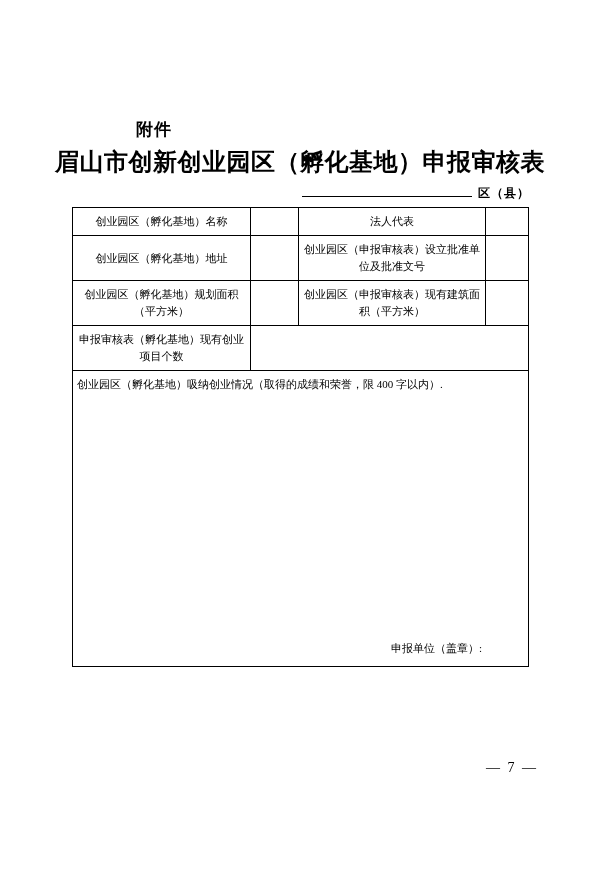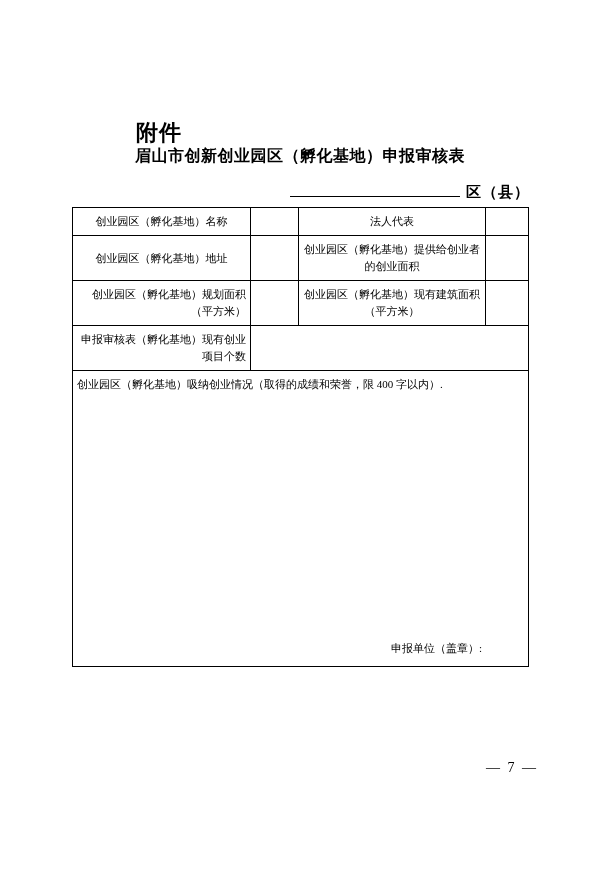--- a/index.html
+++ b/index.html
@@ -18,40 +18,40 @@
   .page {
     position: relative;
     width: 600px;
     height: 875px;
     box-sizing: border-box;
   }
   .attachment-label {
     position: absolute;
     left: 108px;
     top: 118px;
-    font-size: 22px;
+    font-size: 17px;
     font-weight: bold;
     letter-spacing: 1px;
     padding-left: 28px;
   }
   .doc-title {
     position: absolute;
     left: 0;
     right: 0;
     top: 146px;
     text-align: center;
-    font-size: 16px;
+    font-size: 24px;
     font-weight: bold;
     letter-spacing: 0.5px;
   }
   .district-line {
     position: absolute;
     right: 70px;
     top: 182px;
-    font-size: 15px;
+    font-size: 12px;
     font-weight: bold;
     letter-spacing: 1px;
   }
   .district-blank {
     display: inline-block;
     width: 170px;
     border-bottom: 1.5px solid #000;
     height: 14px;
     vertical-align: baseline;
     margin-right: 6px;
@@ -69,21 +69,21 @@
     font-size: 11px;
     line-height: 1.55;
     padding: 5px 4px;
     vertical-align: middle;
     word-break: break-all;
   }
   td.c {
     text-align: center;
   }
   td.l {
-    text-align: right;
+    text-align: center;
     padding-left: 6px;
     margin-left: 16px;
   }
   td.blank {
     background: #fff;
   }
   .row-h1 { height: 24px; padding-left: 48px; }
   .row-h2 { height: 42px; }
   .big-cell {
     height: 285px;
@@ -135,27 +135,27 @@
     <tbody>
       <tr class="row-h1">
         <td class="c">创业园区（孵化基地）名称</td>
         <td class="blank"></td>
         <td class="c">法人代表</td>
         <td class="blank"></td>
       </tr>
       <tr class="row-h2">
         <td class="c">创业园区（孵化基地）地址</td>
         <td class="blank"></td>
-        <td class="c">创业园区（孵化基地）提供给创业者的创业面积</td>
+        <td class="c">创业园区（申报审核表）设立批准单位及批准文号</td>
         <td class="blank"></td>
       </tr>
       <tr class="row-h2">
         <td class="l">创业园区（孵化基地）规划面积（平方米）</td>
         <td class="blank"></td>
-        <td class="c">创业园区（孵化基地）现有建筑面积（平方米）</td>
+        <td class="c">创业园区（申报审核表）现有建筑面积（平方米）</td>
         <td class="blank"></td>
       </tr>
       <tr class="row-h1">
         <td class="l">申报审核表（孵化基地）现有创业项目个数</td>
         <td class="blank" colspan="3"></td>
       </tr>
       <tr>
         <td class="big-cell" colspan="4">
           <div class="big-inner">
             <div>创业园区（孵化基地）吸纳创业情况（取得的成绩和荣誉，限 400 字以内）.</div>

